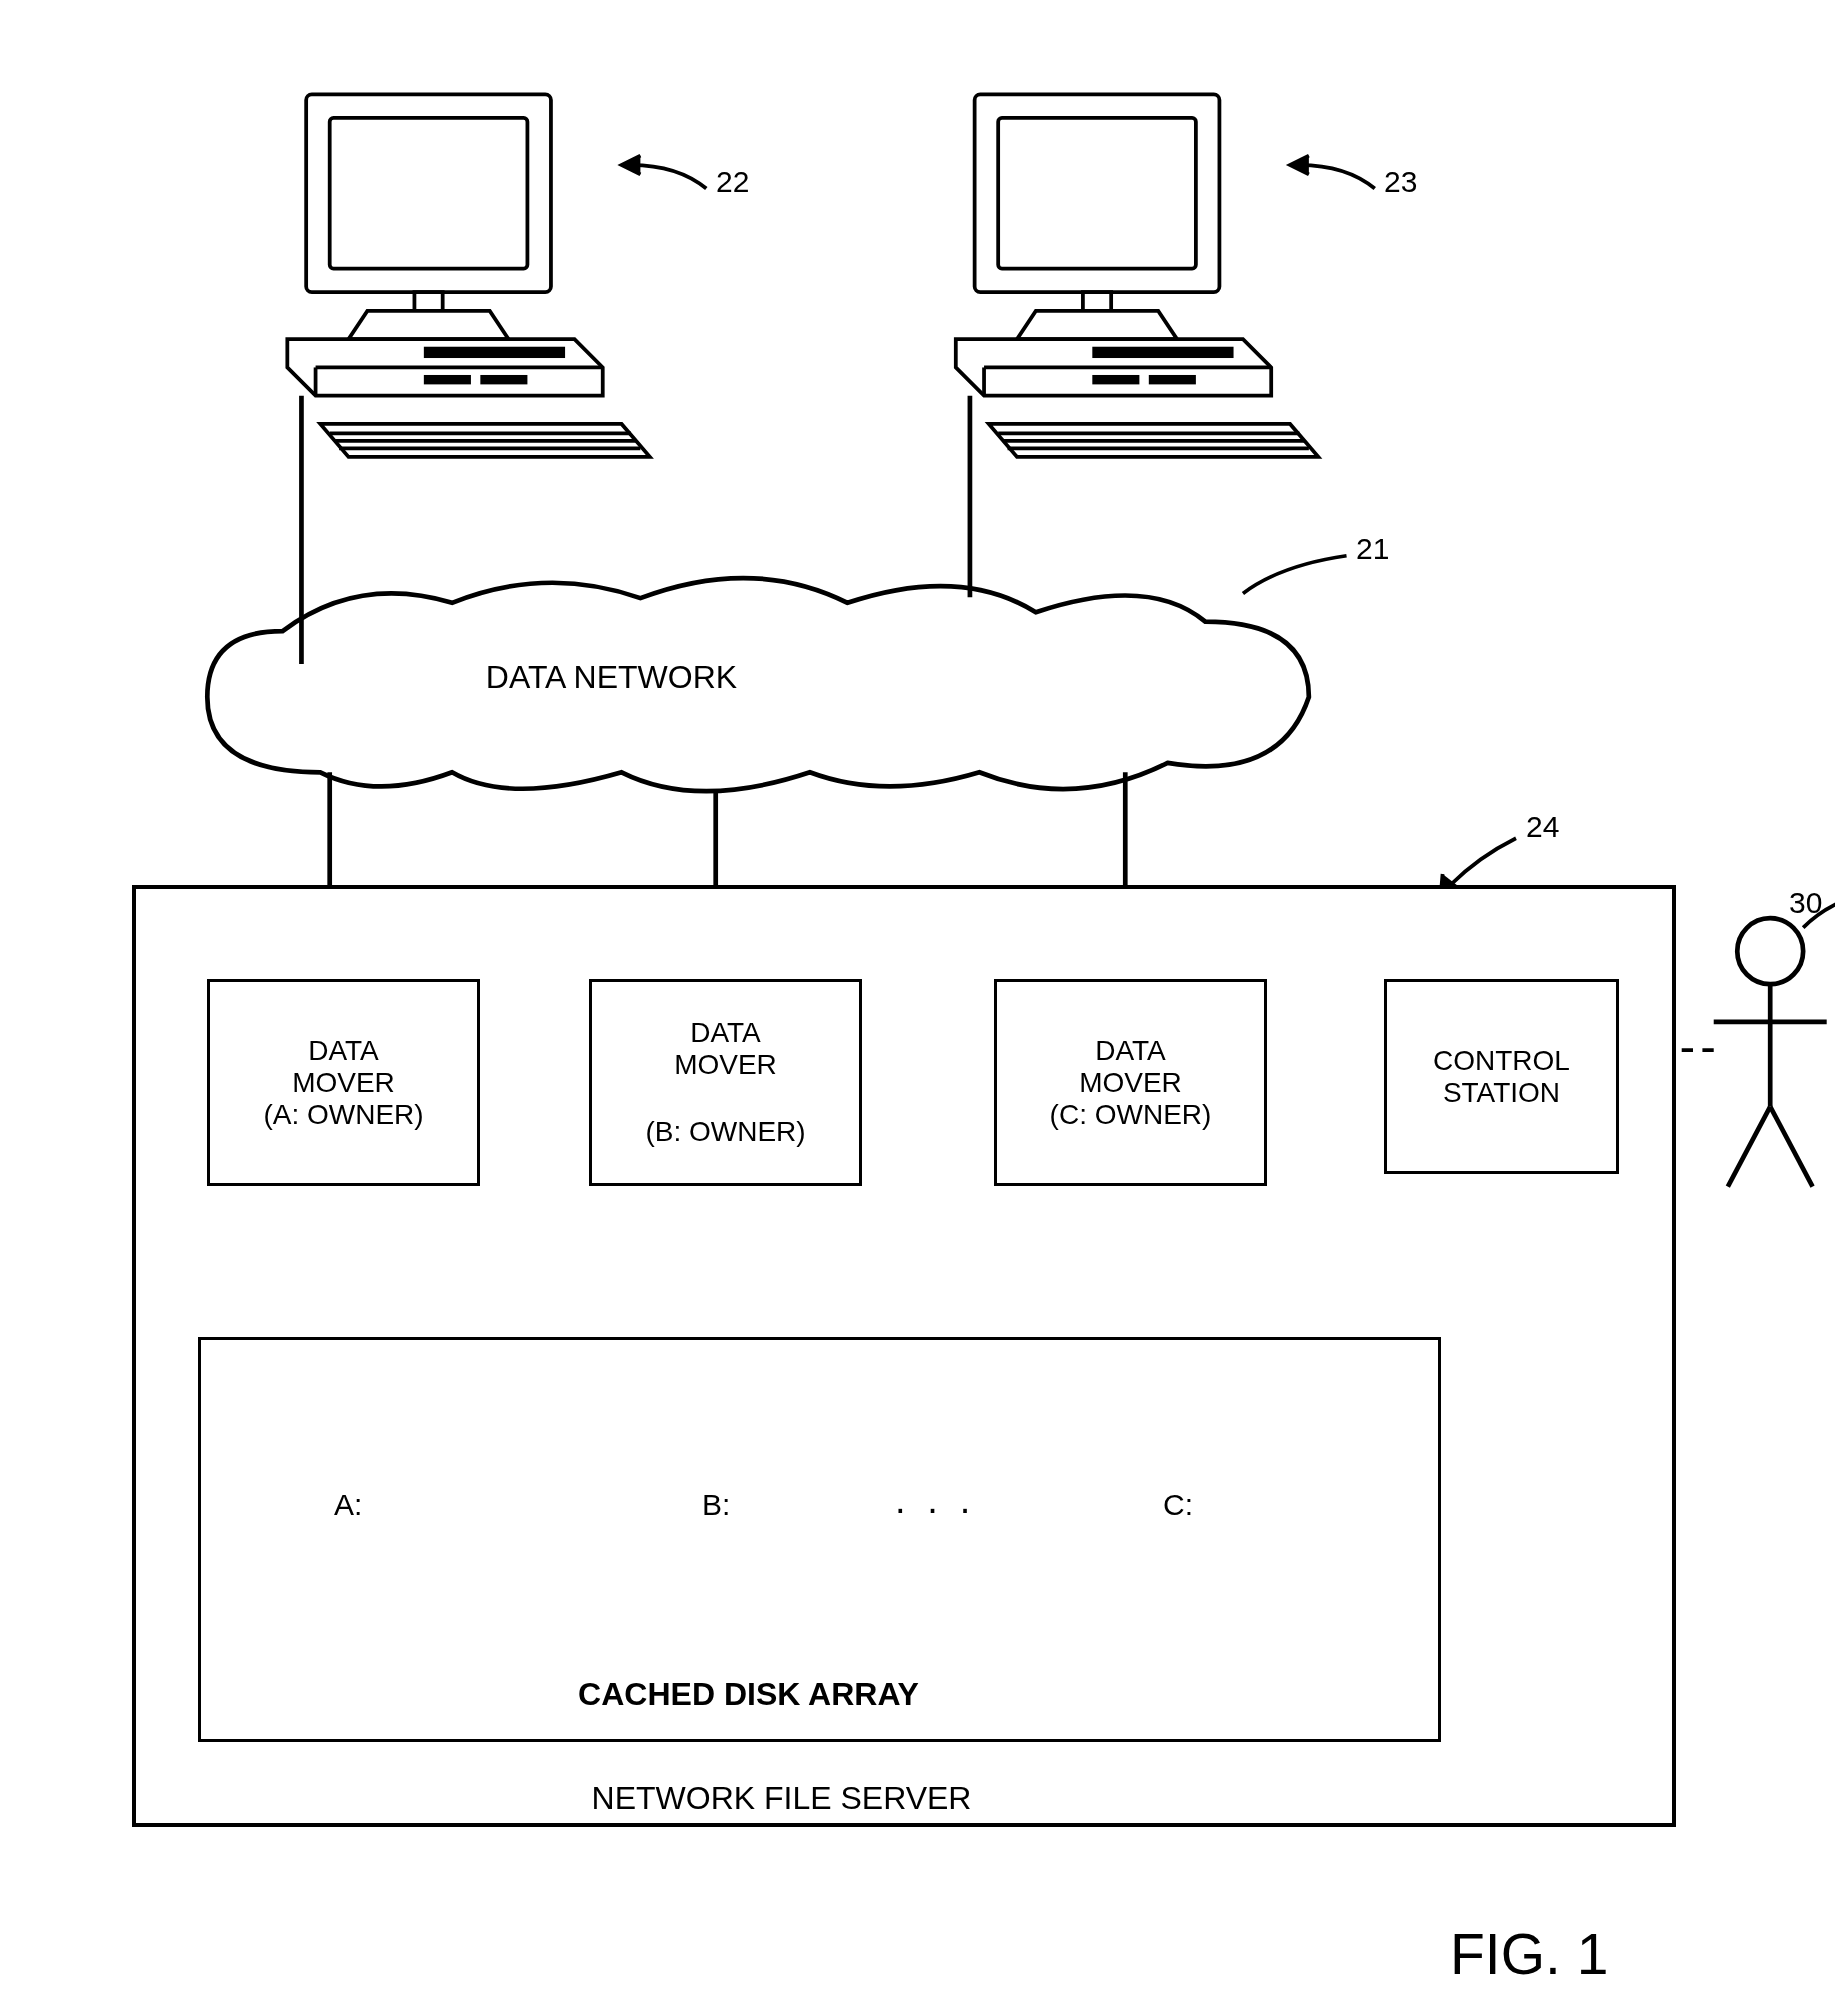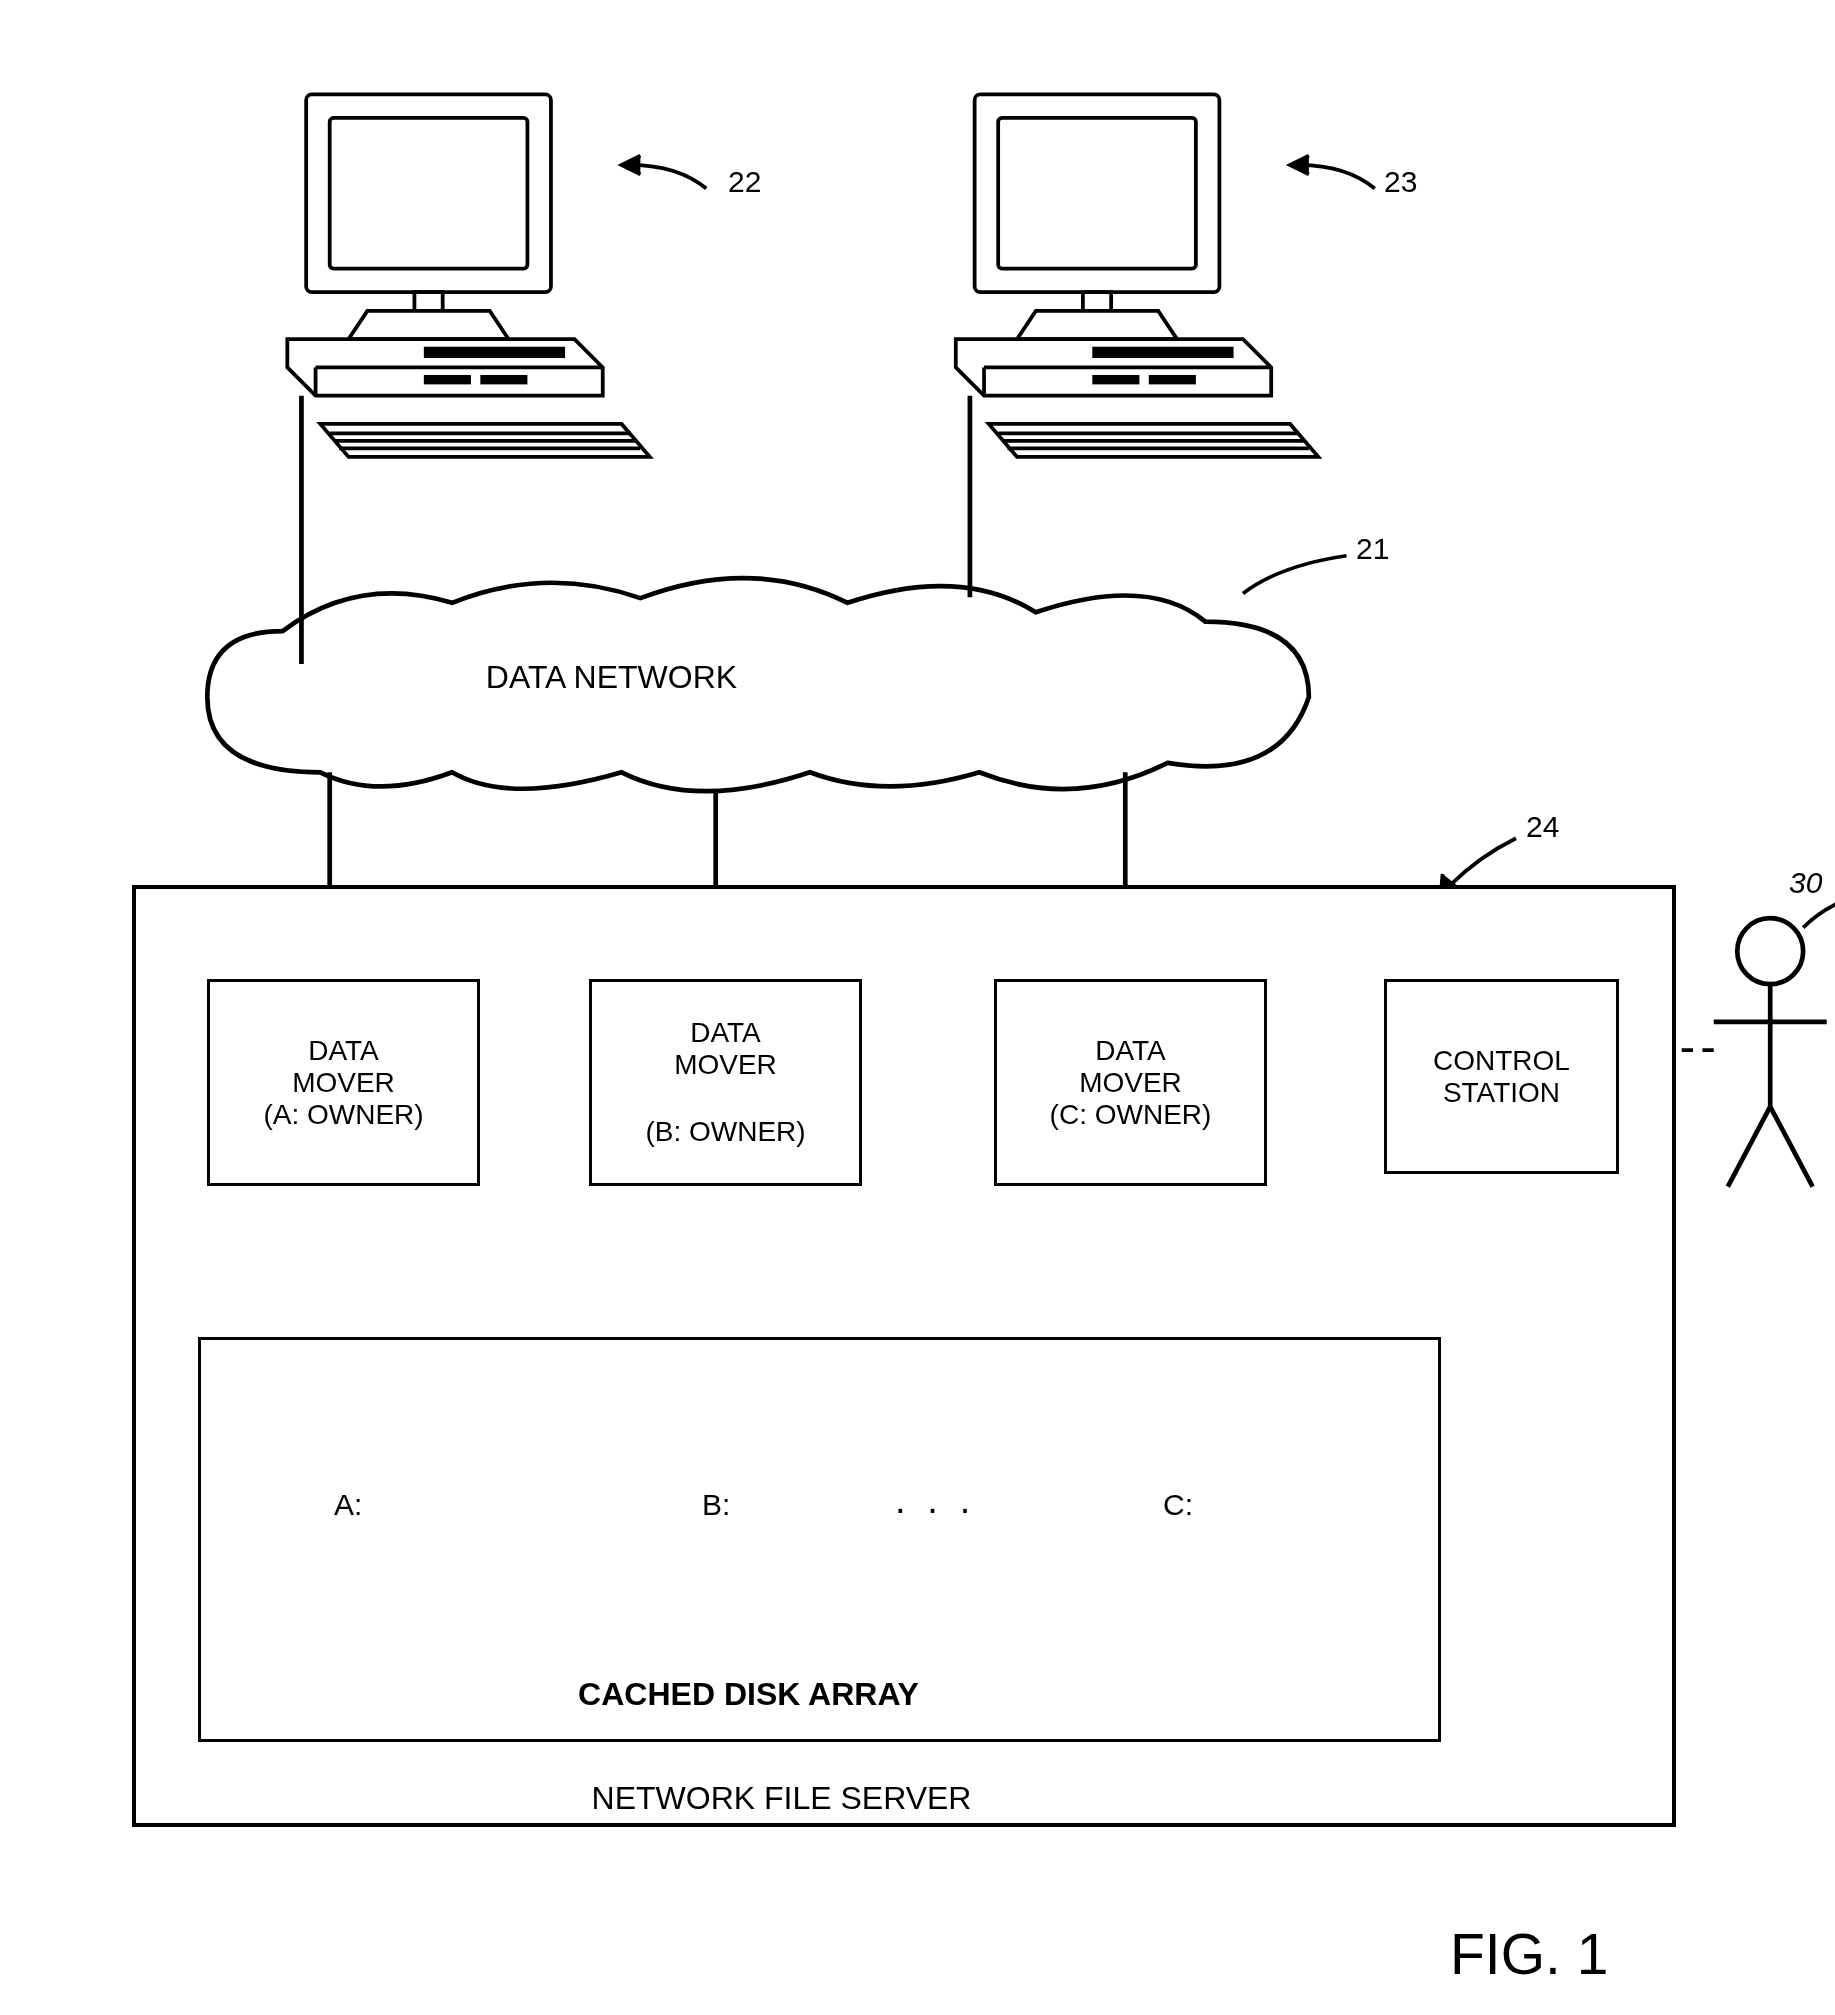--- a/index.html
+++ b/index.html
@@ -178,30 +178,30 @@
     </g>
 
     <path d="M1895 965 Q1910 950 1930 940" stroke="#000" stroke-width="4" fill="none"></path>
 
     <line x1="1700" y1="1095" x2="1800" y2="1095" stroke="#000" stroke-width="4" stroke-dasharray="12 10"></line>
 
   </svg>
 
   <div class="label-text" style="left:395px; top:640px; width:395px;">DATA NETWORK</div>
 
-  <div class="ref-num" style="left:697px; top:146px;margin-left:12px;">22</div>
+  <div class="ref-num" style="left:697px; top:146px;">22</div>
   <div class="ref-num" style="left:1365px; top:146px;">23</div>
   <div class="ref-num" style="left:1337px; top:513px;">21</div>
   <div class="ref-num" style="left:1507px; top:791px;">24</div>
   <div class="ref-num" style="left:504px; top:902px;">25</div>
   <div class="ref-num" style="left:885px; top:902px;">26</div>
   <div class="ref-num" style="left:1281px; top:902px;">27</div>
   <div class="ref-num" style="left:1620px; top:902px;">29</div>
   <div class="ref-num" style="left:1460px; top:1288px;">28</div>
-  <div class="ref-num" style="left:1770px; top:847px;font-style:italic;">30</div>
+  <div class="ref-num" style="left:1770px; top:867px;">30</div>
   <div class="ref-num" style="left:476px; top:1356px;">31</div>
   <div class="ref-num" style="left:843px; top:1356px;">32</div>
   <div class="ref-num" style="left:1304px; top:1356px;">33</div>
 
   <div class="box" style="left:113px; top:866px; width:1544px; height:942px; border-width:4.7px; z-index:1; display:block;"></div>
   <div class="label-text" style="left:527px; top:1761px; width:471px; z-index:5;">NETWORK FILE SERVER</div>
 
   <div class="box" style="left:188px; top:960px; width:273px; height:207px; z-index:3; flex-direction:column;">
     <div style="font-size:28px;">DATA</div>
     <div style="font-size:28px;">MOVER</div>

